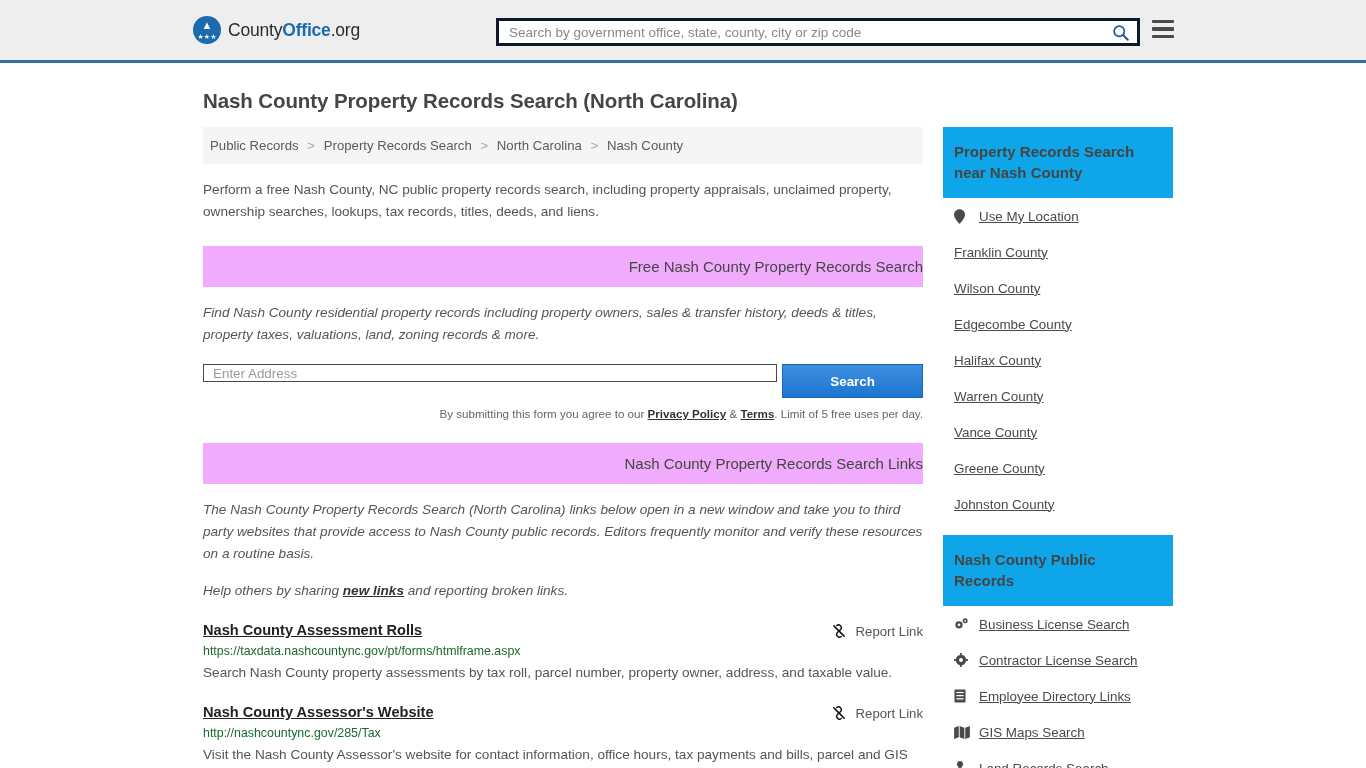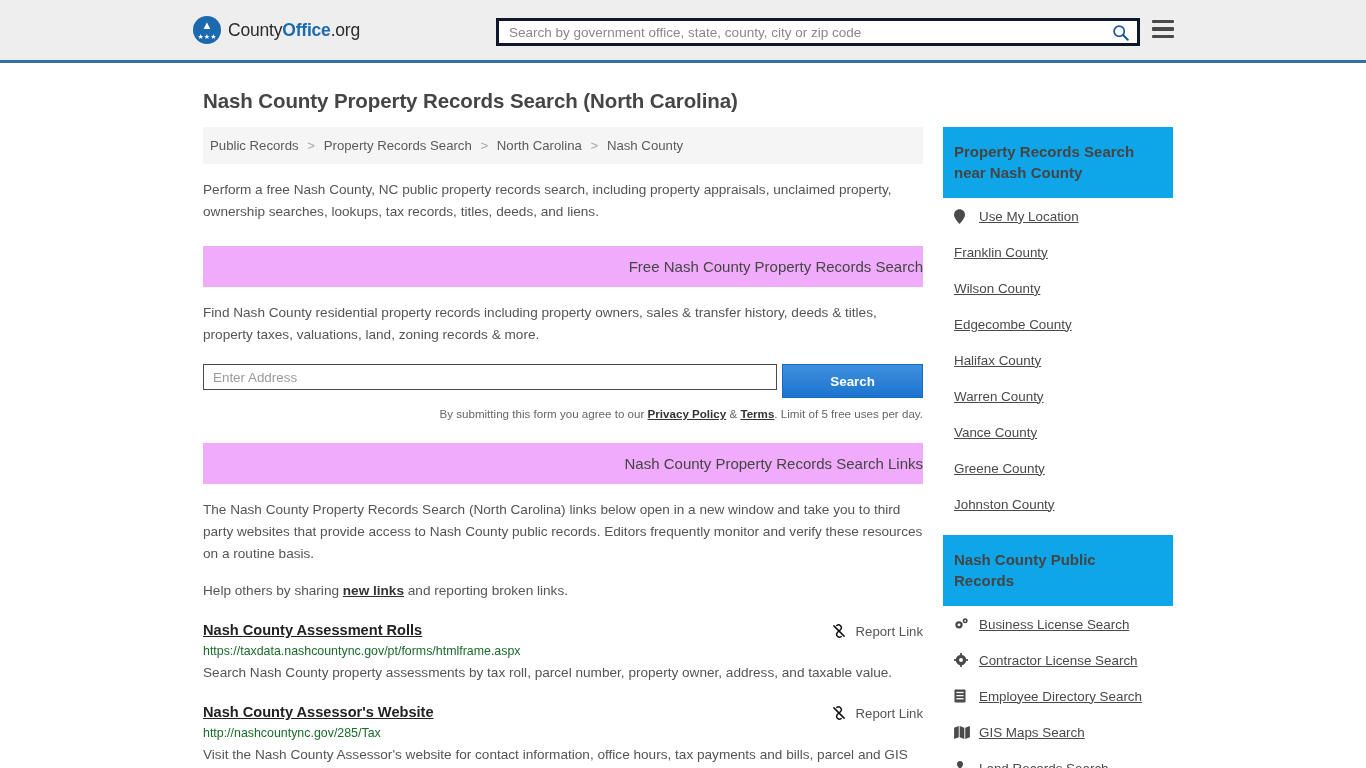--- a/index.html
+++ b/index.html
@@ -145,32 +145,33 @@
     font-weight: normal;
     color: #454545;
     margin-top: 23px;
     text-align: right;
   }
   .sec-body-p {
     font-size: 13.6px;
     line-height: 22px;
     color: #555555;
     margin: 15px 0 0 0;
+    font-style: italic;
   }
   .sec-body-p a { color: #333333; font-weight: bold; text-decoration: underline; }
 
   
   .form-row {
     display: flex;
     margin-top: 18px;
     height: 34px;
   }
   .addr-input {
     width: 575px;
-    height: 26px;
+    height: 18px;
     border: 1px solid #4a4a4a;
     font-family: "Liberation Sans", sans-serif;
     font-size: 13.4px;
     color: #c2410c;
     padding: 0 9px;
     outline: none;
     background: #ffffff;
   }
   .addr-input::placeholder { color: #9a9a9a; }
   .search-btn {
@@ -431,21 +432,21 @@
         </li>
         <li>
           <span class="ico">
             <svg width="12" height="14" viewBox="0 0 13 15" aria-hidden="true">
               <rect x="0.5" y="0.5" width="12" height="14" rx="1" fill="#4a4a4a"></rect>
               <rect x="2.6" y="3" width="7.8" height="1.4" fill="#ffffff"></rect>
               <rect x="2.6" y="6.4" width="7.8" height="1.4" fill="#ffffff"></rect>
               <rect x="2.6" y="9.8" width="7.8" height="1.4" fill="#ffffff"></rect>
             </svg>
           </span>
-          <a>Employee Directory Search</a>
+          <a>Employee Directory Links</a>
         </li>
         <li>
           <span class="ico">
             <svg width="16" height="13" viewBox="0 0 17 14" aria-hidden="true">
               <path d="M0 2 L5 0 L5 12 L0 14 Z" fill="#4a4a4a"></path>
               <path d="M6 0 L11 2 L11 14 L6 12 Z" fill="#4a4a4a"></path>
               <path d="M12 2 L17 0 L17 12 L12 14 Z" fill="#4a4a4a"></path>
             </svg>
           </span>
           <a>GIS Maps Search</a>

